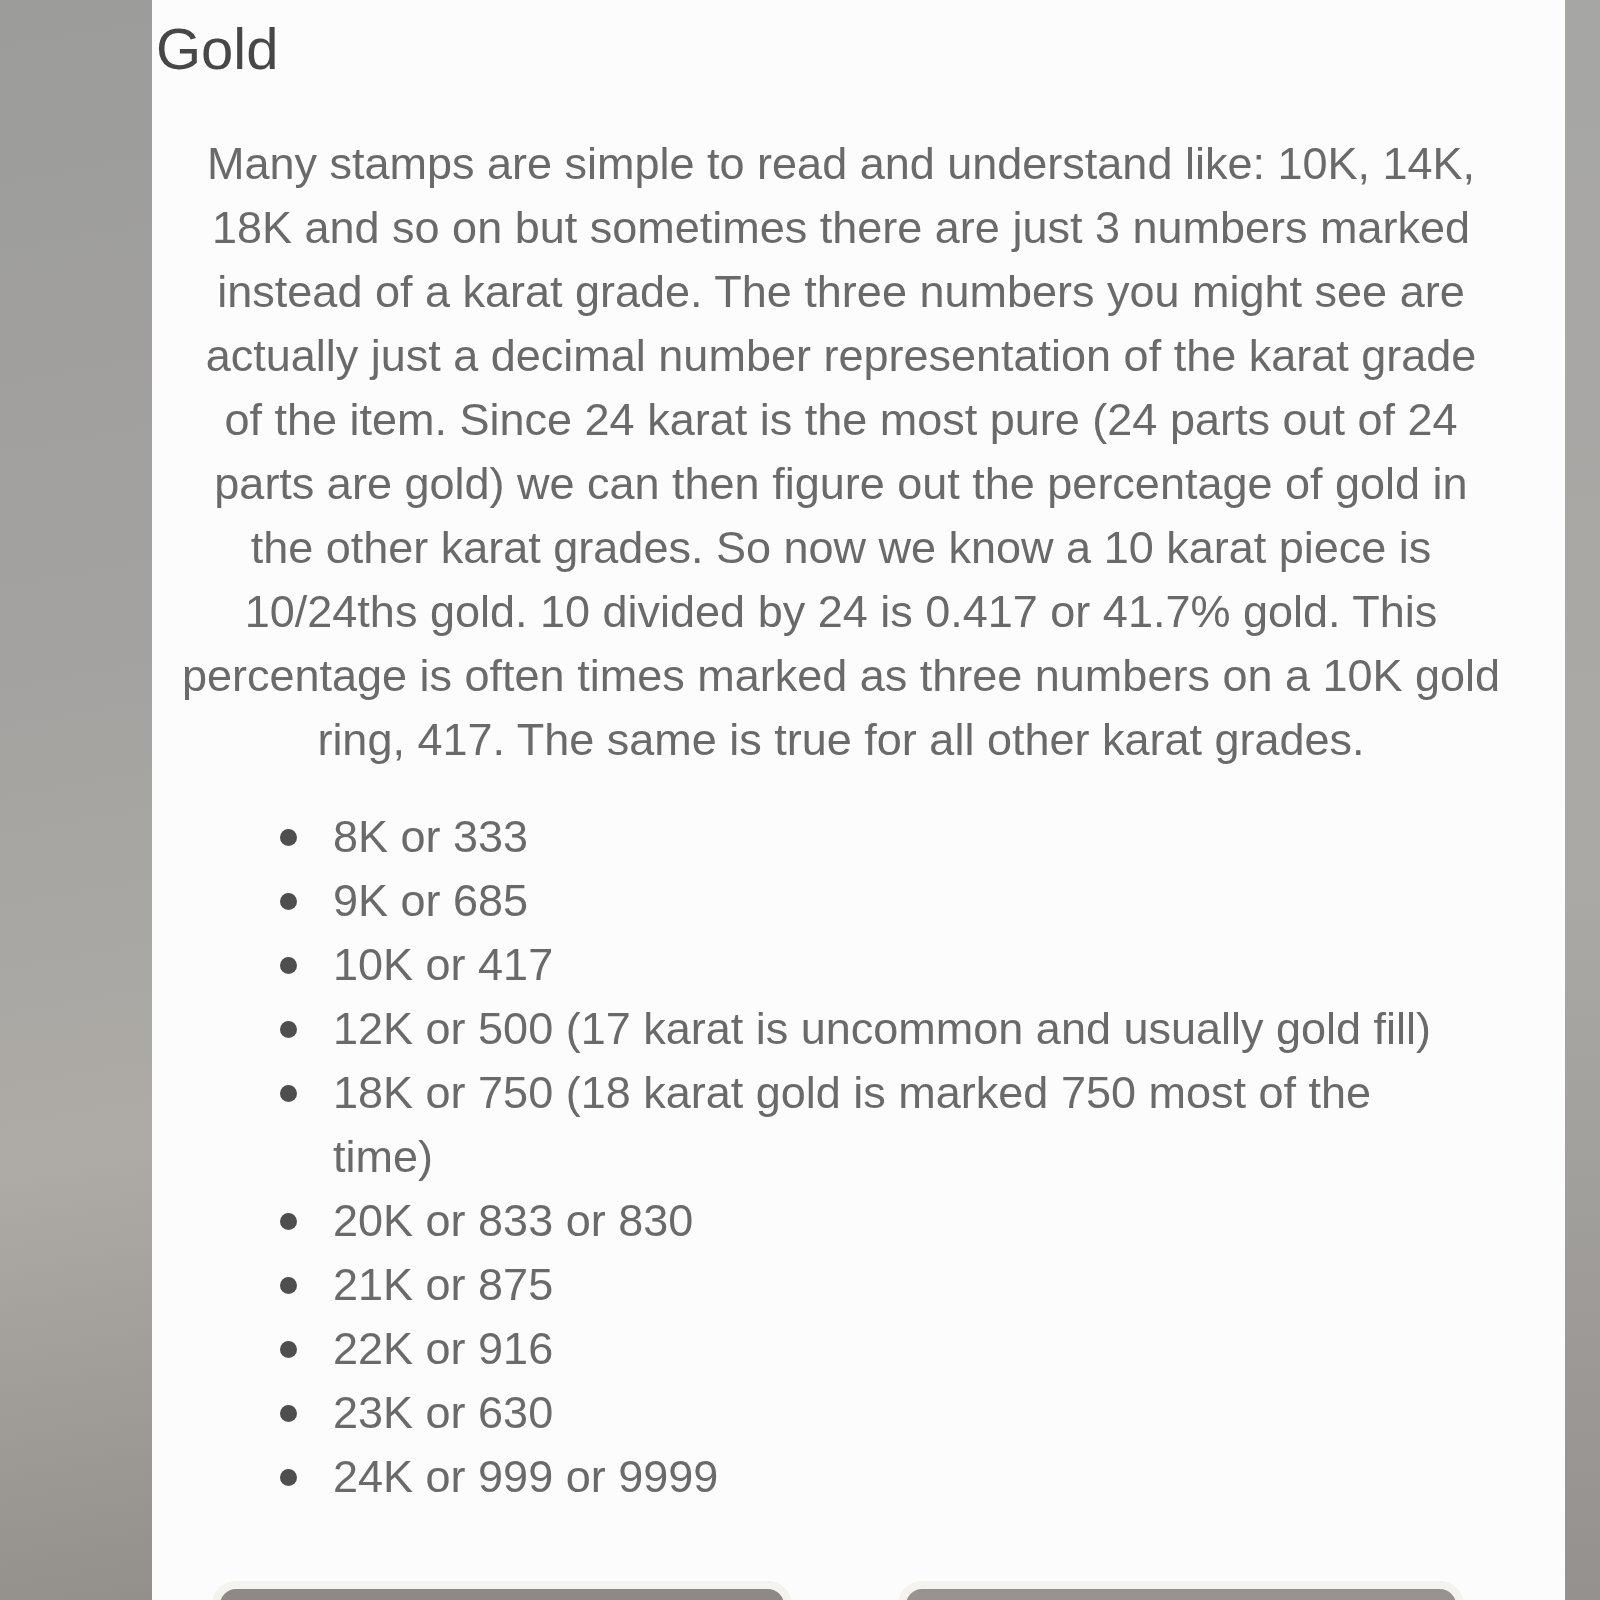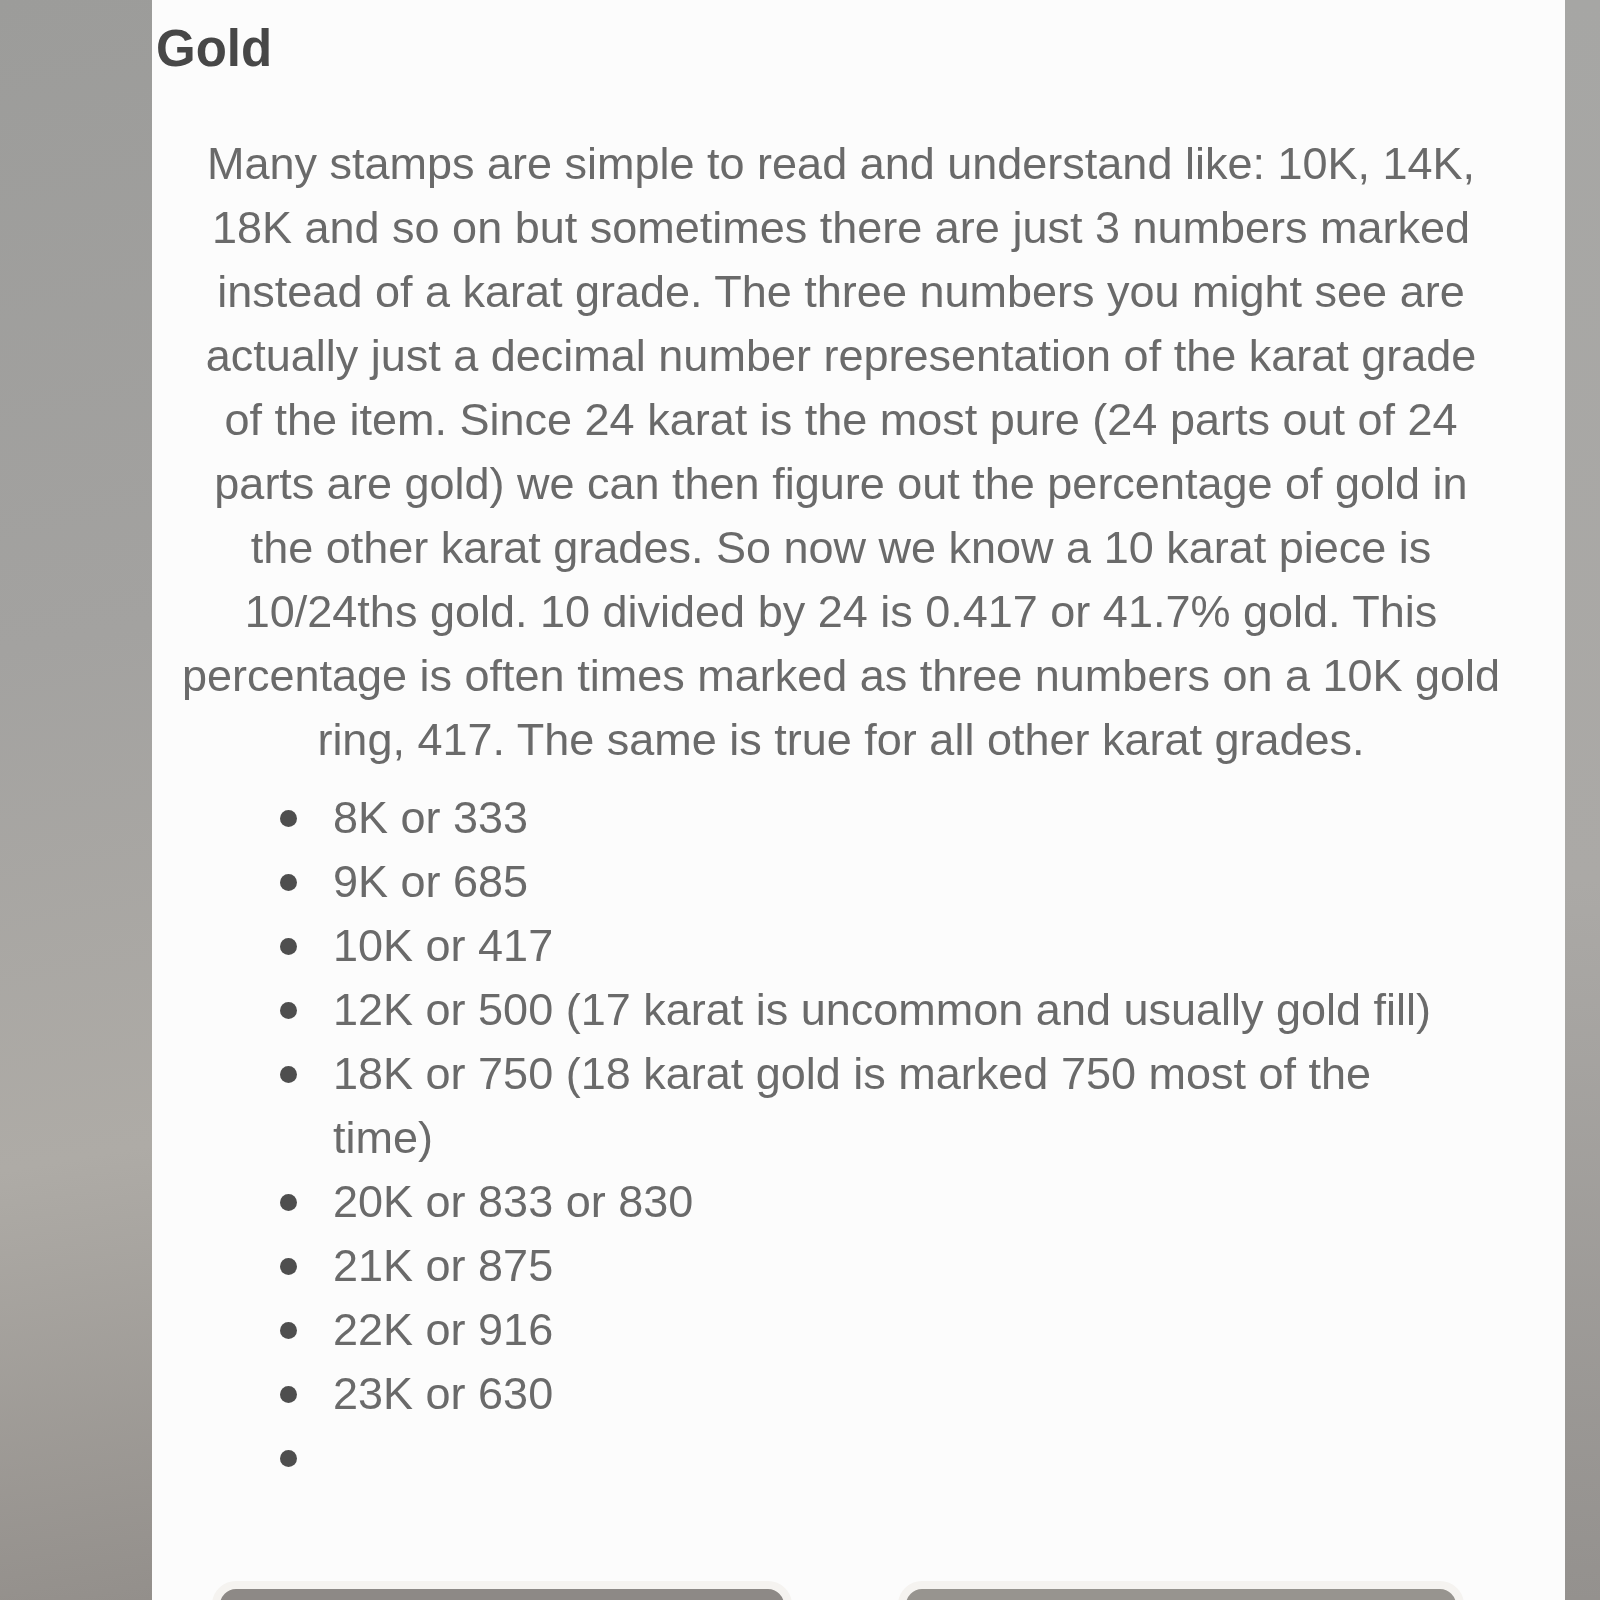--- a/index.html
+++ b/index.html
@@ -36,37 +36,37 @@
     position: absolute;
     left: 152px; top: 0;
     width: 1413px; height: 1600px;
     background: #fcfcfc;
     box-sizing: border-box;
     padding: 6px 20px 0 4px;
     color: #686868;
   }
   .page-title {
     margin: 0;
-    font-size: 51px;
+    font-size: 58px;
     line-height: 86px;
-    font-weight: bold;
+    font-weight: normal;
     color: #474747;
     letter-spacing: 0px;
   }
   .intro {
     margin: 40px 0 0 0;
     font-size: 45px;
     line-height: 64px;
     color: #6a6a6a;
     white-space: pre-line;
     width: 1370px;
     text-align: center;
   }
   .karat-list {
-    margin: 14px 0 0 0;
+    margin: 33px 0 0 0;
     padding: 0 0 0 124px;
     list-style: none;
   }
   .karat-list li {
     display: flex;
     align-items: flex-start;
     font-size: 45px;
     line-height: 64px;
     color: #6a6a6a;
   }
@@ -158,20 +158,21 @@
         <li>
         <span class="bullet"></span>
         <span class="li-text">22K or 916</span>
       </li>
         <li>
         <span class="bullet"></span>
         <span class="li-text">23K or 630</span>
       </li>
         <li>
         <span class="bullet"></span>
+        <span class="li-text">24K or 999 or 9999</span>
       </li>
       </ul>
   </div>
 
   <div class="partial-btn left"></div>
   <div class="partial-btn right"></div>
 
 </div>
 
 </body></html>

